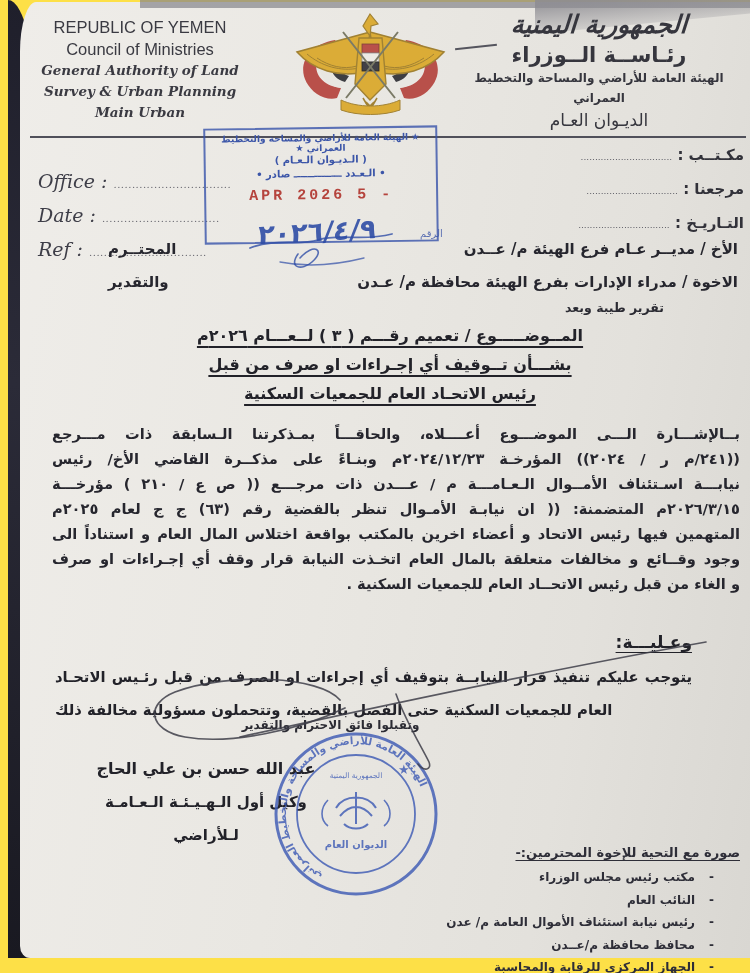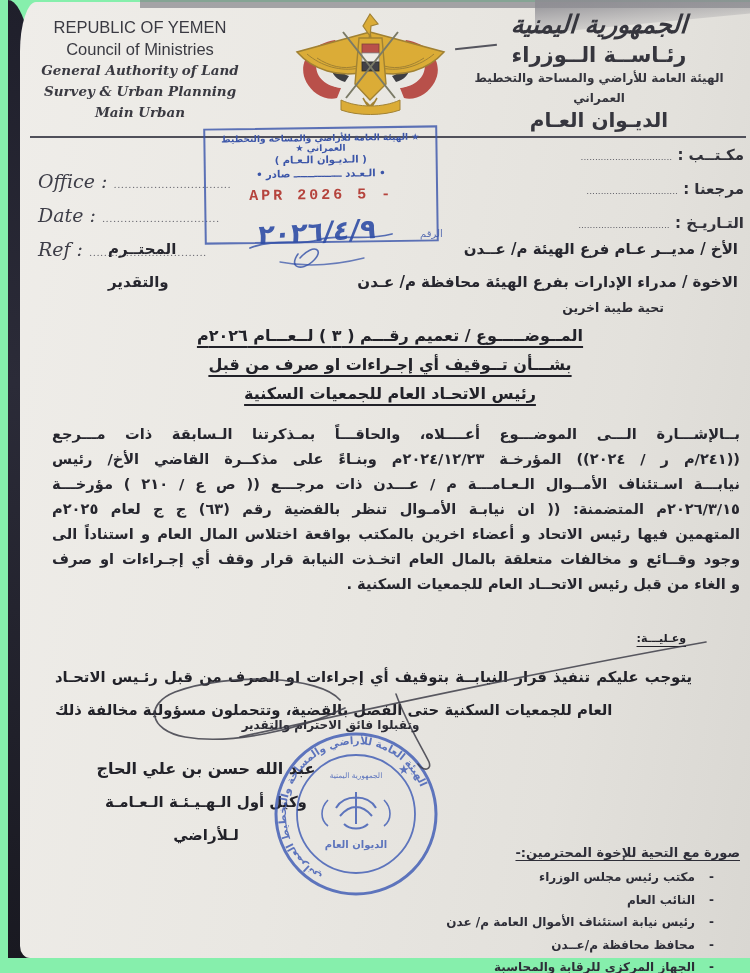--- a/index.html
+++ b/index.html
@@ -1,17 +1,17 @@
 <!DOCTYPE html>
 <html lang="ar"><head>
 <meta charset="utf-8">
 <style>
   html,body{margin:0;padding:0;}
   body{background:#0a0a0c;font-family:"DejaVu Sans",sans-serif;}
-  #screen{position:relative;width:750px;height:973px;background:#86efac;overflow:hidden;}
+  #screen{position:relative;width:750px;height:973px;background:#fde047;overflow:hidden;}
 
   
   .edge-navy{position:absolute;left:8px;top:0;width:30px;height:958px;background:linear-gradient(180deg,#1f1f2b,#2b2b38 40%,#191921);border-top-right-radius:60px 260px;}
   .paper{position:absolute;left:20px;top:2px;width:730px;height:956px;
     background:linear-gradient(100deg,#efede9 0%,#e9e7e2 45%,#e3e1dc 75%,#d9d7d2 100%);
     border-radius:16px 0 0 10px / 50px 0 0 12px;}
   .scan-top{position:absolute;left:140px;top:0;width:610px;height:8px;background:#85848a;opacity:.7;}
   .scan-corner{position:absolute;right:0;top:0;width:215px;height:34px;
     background:linear-gradient(175deg,#8d8c92 10%,rgba(141,140,146,0) 85%);
     clip-path:polygon(0 0,100% 0,100% 40%,0 100%);opacity:.85;}
@@ -20,21 +20,21 @@
 
   
   .hdr-en{position:absolute;left:34px;top:16px;width:212px;text-align:center;color:#3a3a42;}
   .hdr-en .l1,.hdr-en .l2{font-family:"Liberation Sans",sans-serif;font-size:16.5px;line-height:22px;}
   .hdr-en .it{font-family:"DejaVu Serif",serif;font-style:italic;font-weight:bold;font-size:13.5px;line-height:21px;}
   .emblem{position:absolute;left:283px;top:2px;width:175px;height:114px;opacity:.92;}
   .hdr-ar{position:absolute;left:455px;top:8px;width:288px;text-align:center;color:#36363e;}
   .hdr-ar .callig{font-size:25px;font-weight:bold;font-style:italic;line-height:34px;transform:skewX(-4deg);}
   .hdr-ar .l2{font-size:21px;font-weight:bold;letter-spacing:1px;line-height:26px;}
   .hdr-ar .l3{font-size:12px;font-weight:bold;line-height:20px;}
-  .hdr-ar .l4{font-size:20px;font-weight:bold;line-height:24px;letter-spacing:2px;}
+  .hdr-ar .l4{font-size:17px;font-weight:normal;line-height:24px;letter-spacing:2px;}
   .callig-dash{position:absolute;left:455px;top:46px;width:42px;height:2px;background:#55555e;transform:rotate(-6deg);}
 
   .divider{position:absolute;left:30px;top:136px;width:716px;height:2px;background:#50505a;}
 
   
   .fields-en{position:absolute;left:38px;top:146px;width:210px;font-family:"DejaVu Serif",serif;font-style:italic;color:#3e3e48;margin-top:24px;}
   .fields-en .row{height:34px;font-size:19px;}
   .fields-en .dots{font-size:10px;letter-spacing:.5px;color:#66666e;}
   .fields-ar{position:absolute;right:6px;top:146px;width:262px;color:#32323a;}
   .fields-ar .row{height:34px;font-size:15px;font-weight:bold;}
@@ -57,21 +57,21 @@
   
   .subject{position:absolute;left:30px;right:0;top:326px;text-align:center;color:#222229;}
   .subject div{margin-bottom:10px;}
   .subject span{font-size:16px;font-weight:bold;text-decoration:underline;text-underline-offset:5px;text-decoration-thickness:1.5px;}
 
   
   .bodytxt{position:absolute;left:52px;right:10px;top:421px;color:#26262e;font-size:14.6px;font-weight:bold;}
   .bodytxt .bl{direction:rtl;line-height:25px;text-align:justify;text-align-last:justify;}
   .bodytxt .bl.last{text-align:right;text-align-last:right;}
 
-  .s2head{position:absolute;right:64px;top:632px;font-size:11px;font-weight:bold;text-decoration:underline;text-underline-offset:4px;color:#222229;}
+  .s2head{position:absolute;right:58px;top:632px;font-size:17px;font-weight:bold;text-decoration:underline;text-underline-offset:4px;color:#222229;}
   .sec2{position:absolute;left:55px;right:58px;top:660px;color:#222229;font-size:14.8px;font-weight:bold;}
   .sec2 .l1{direction:rtl;line-height:33px;text-align:justify;text-align-last:justify;}
   .sec2 .l2{direction:rtl;line-height:33px;text-align:left;}
 
   .closing{position:absolute;left:238px;top:718px;width:185px;text-align:center;font-size:12px;font-weight:bold;color:#2b2b33;}
 
   
   .sig{position:absolute;left:72px;top:752px;width:268px;text-align:center;color:#222229;}
   .sig .name{font-size:16px;font-weight:bold;line-height:34px;}
   .sig .t{font-size:15px;font-weight:bold;line-height:33px;}
@@ -167,21 +167,21 @@
   <div class="addr">
     <div class="row">
       <span>الأخ / مديــر عـام فرع الهيئة م/ عــدن</span>
       <span>المحتــرم</span>
     </div>
     <div class="row">
       <span>الاخوة / مدراء الإدارات بفرع الهيئة محافظة م/ عـدن</span>
       <span>والتقدير</span>
     </div>
   </div>
-  <div class="greeting ar">تحية طيبة اخرين</div>
+  <div class="greeting ar">تقرير طيبة وبعد</div>
 
   <div class="subject ar">
     <div><span>المــوضـــــوع / تعميم رقـــم ( ٣ ) لــعـــام ٢٠٢٦م</span></div>
     <div><span>بشـــأن تــوقيف أي إجـراءات او صرف من قبل</span></div>
     <div><span>رئيس الاتحـاد العام للجمعيات السكنية</span></div>
   </div>
 
   <div class="bodytxt">
     <div class="bl">بــالإشـــارة الـــى الموضـــوع أعــــلاه، والحاقـــاً بمـذكرتنا الـسابقة ذات مـــرجع</div>
     <div class="bl">((٢٤١/م ر / ٢٠٢٤)) المؤرخـة ٢٠٢٤/١٢/٢٣م وبنـاءً على مذكــرة القاضي الأخ/ رئيس</div>

